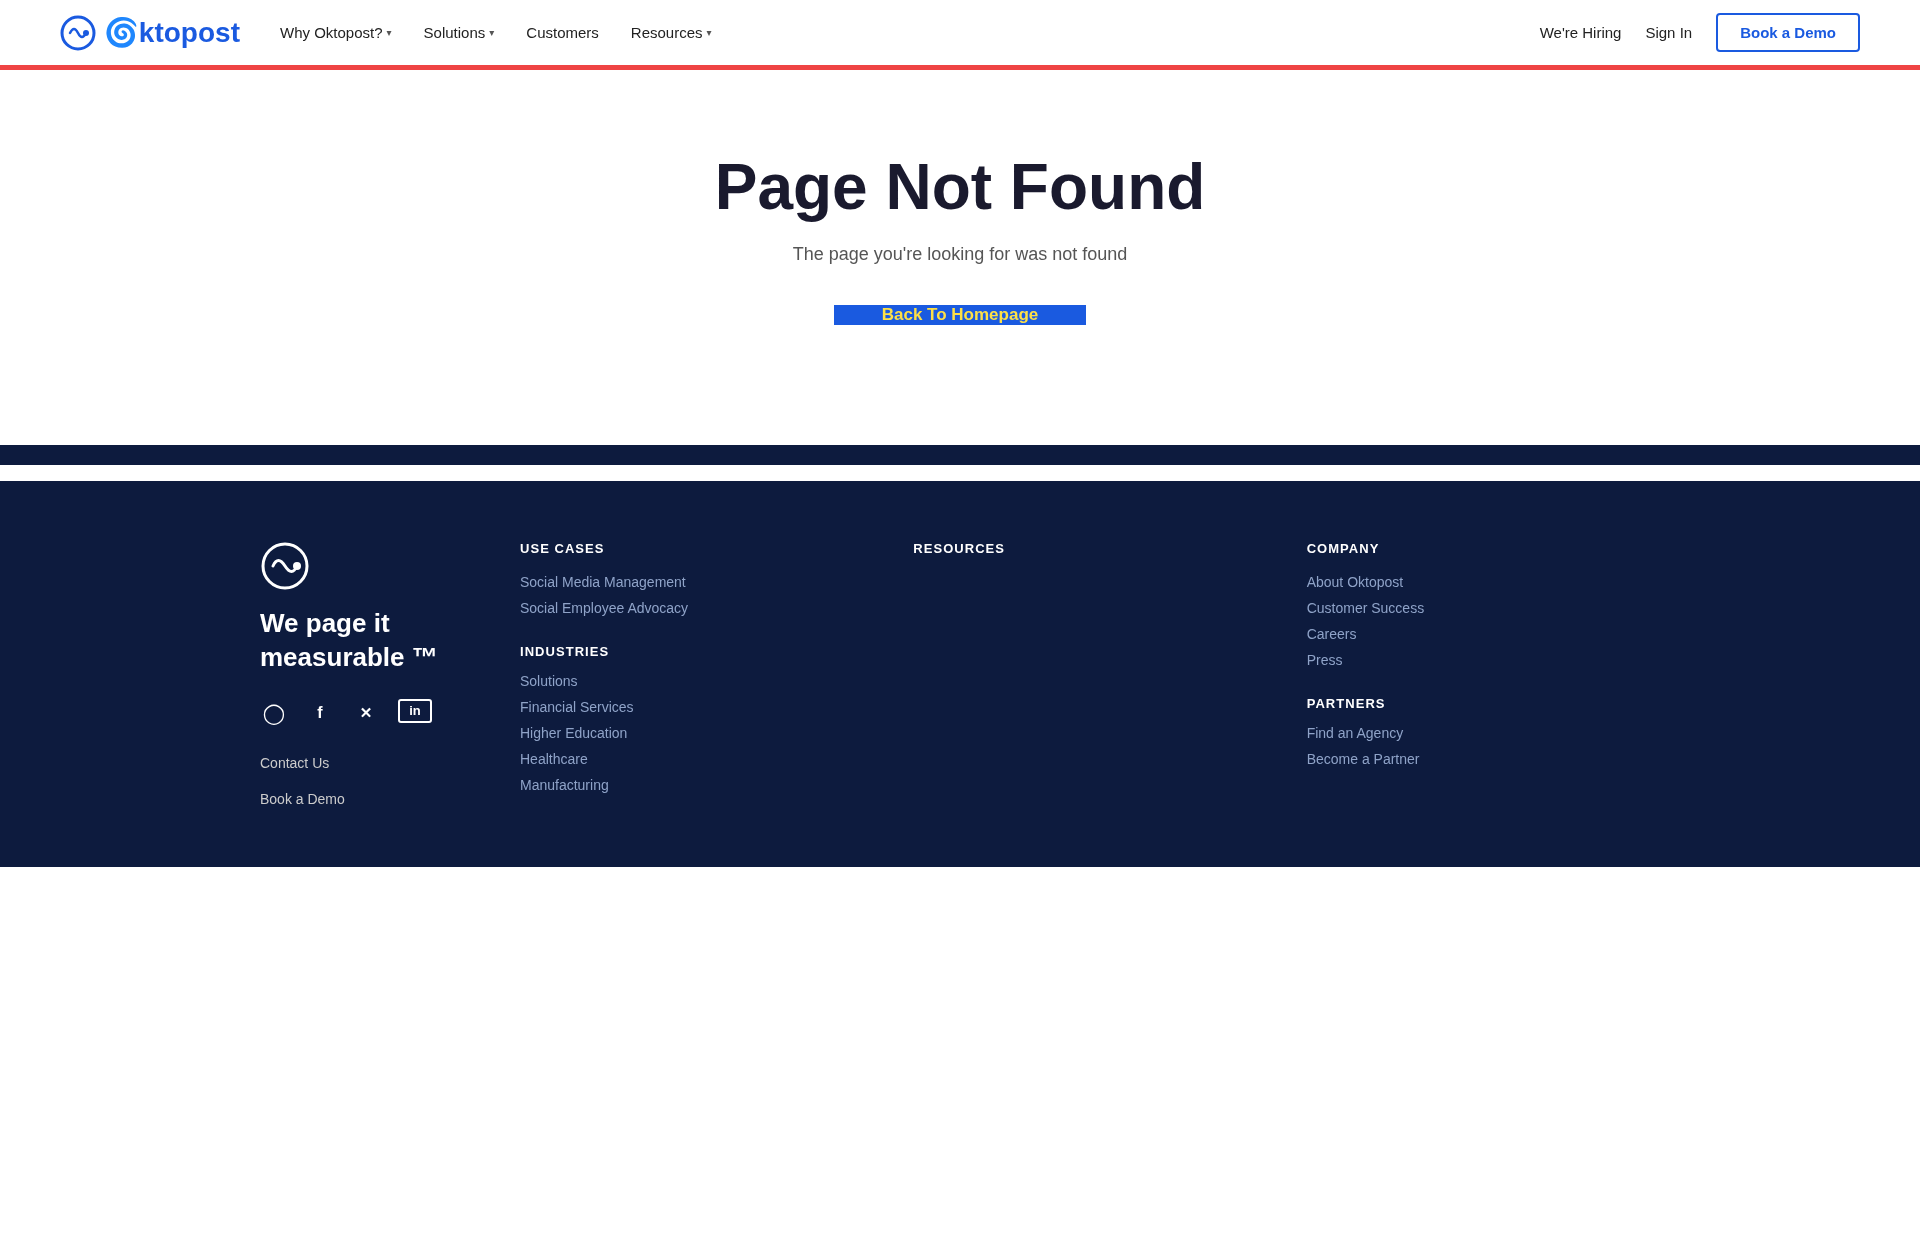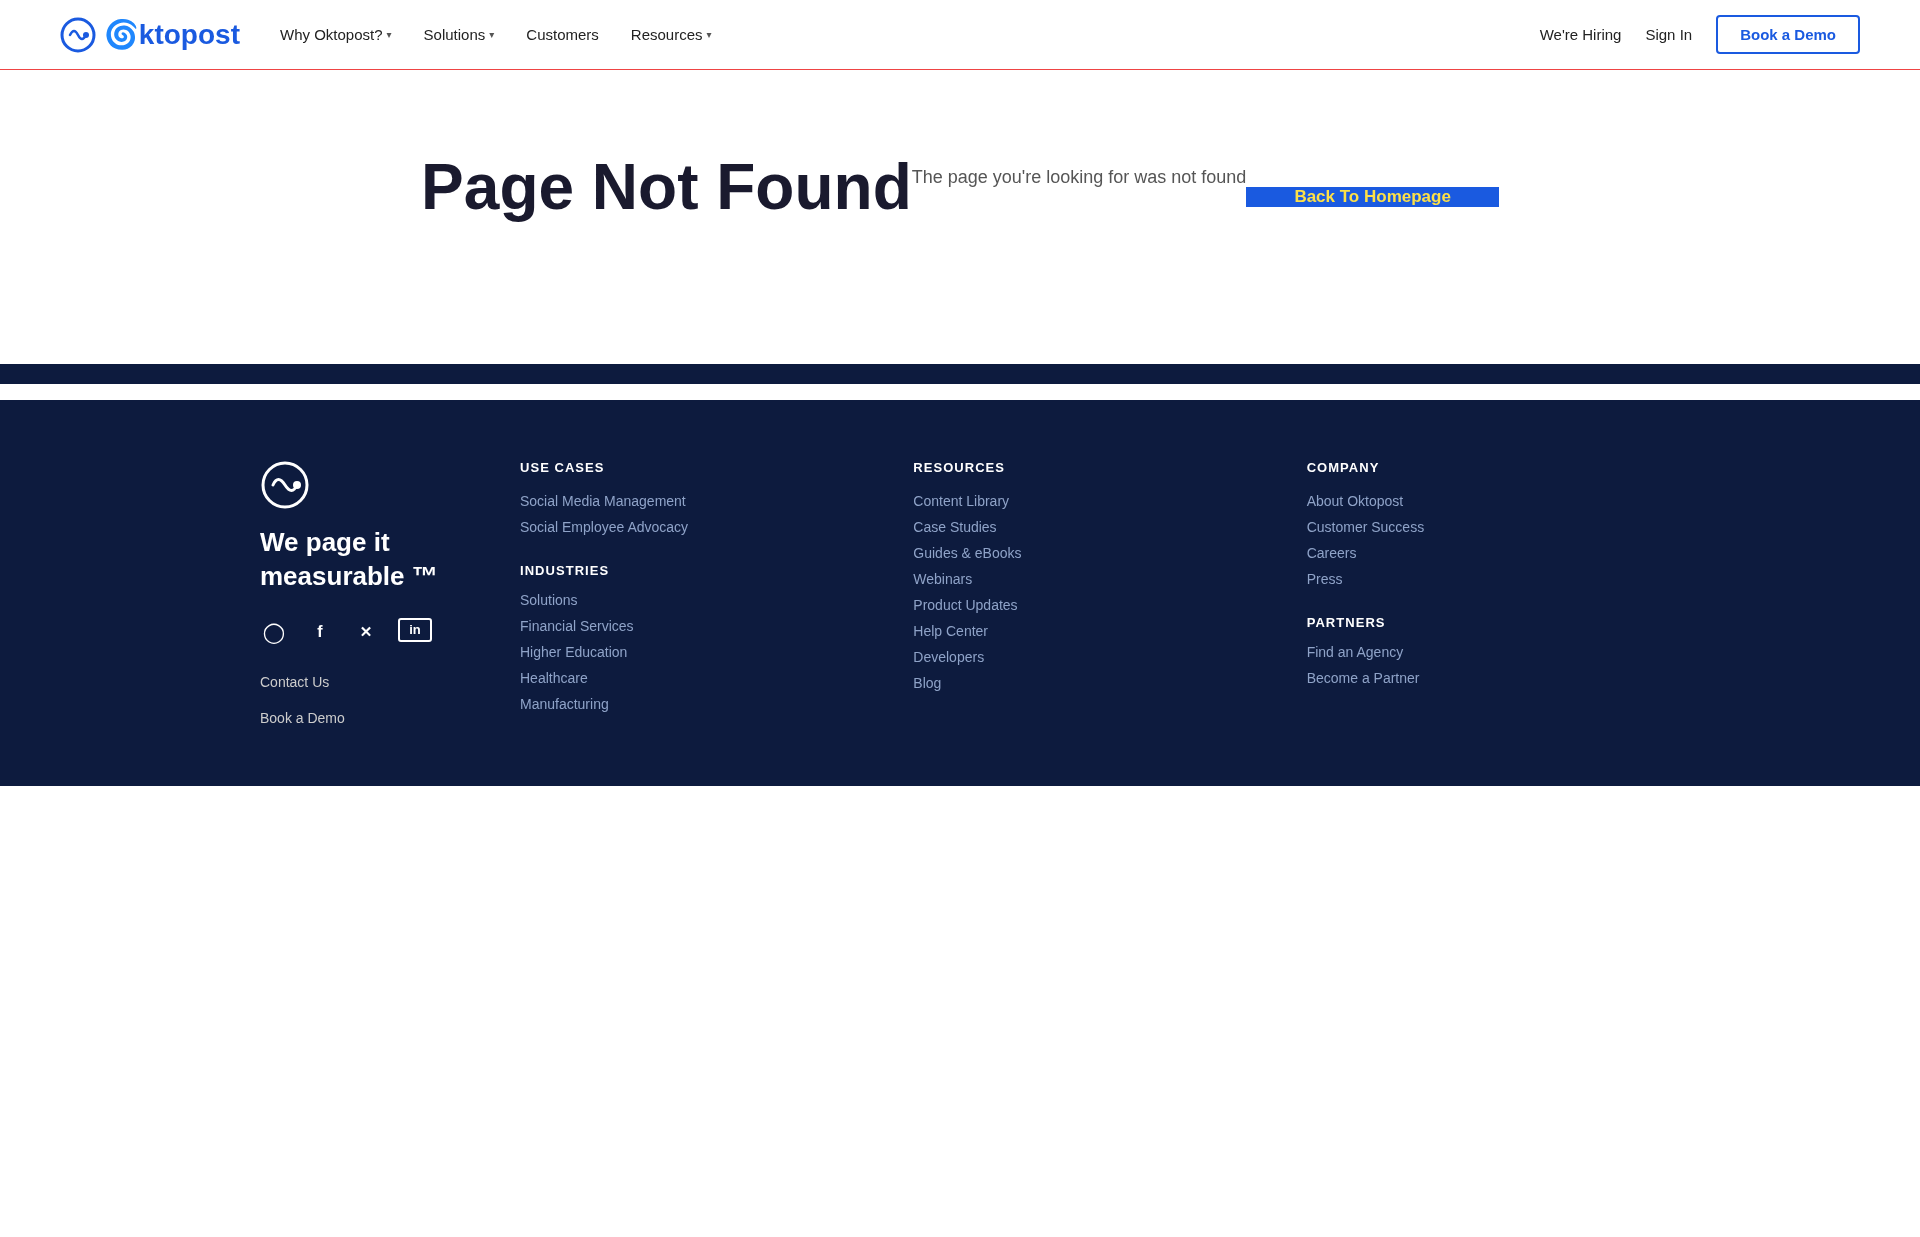--- a/index.html
+++ b/index.html
@@ -6,21 +6,21 @@
     body { font-family: -apple-system, BlinkMacSystemFont, 'Segoe UI', Arial, sans-serif; background: #fff; }
 
     
     .header {
       display: flex;
       align-items: center;
       justify-content: space-between;
       padding: 0 60px;
       height: 70px;
       background: #fff;
-      border-bottom: 1px solid #ef4444;
+      border-bottom: 5px solid #ef4444;
     }
     .header-left { display: flex; align-items: center; gap: 40px; }
     .logo { display: flex; align-items: center; gap: 8px; text-decoration: none; }
     .logo-icon { width: 36px; height: 36px; }
     .logo-text { font-size: 28px; font-weight: 700; color: #1a5ae0; }
     .nav { display: flex; align-items: center; gap: 32px; }
     .nav-item {
       display: flex; align-items: center; gap: 4px;
       font-size: 15px; color: #222; cursor: pointer; text-decoration: none;
     }
@@ -34,21 +34,21 @@
       background: transparent;
       color: #1a5ae0;
       font-size: 15px;
       font-weight: 600;
       cursor: pointer;
     }
 
     
     .main-content {
       display: flex;
-      flex-direction: row;
+      flex-direction: column;
       align-items: center;
       justify-content: center;
       padding: 80px 20px 120px;
       background: #fff;
     }
     .page-not-found-title {
       font-size: 64px;
       font-weight: 800;
       color: #1a1a2e;
       margin-bottom: 20px;
@@ -224,30 +224,20 @@
         <a href="#">Solutions</a>
         <a href="#">Financial Services</a>
         <a href="#">Higher Education</a>
         <a href="#">Healthcare</a>
         <a href="#">Manufacturing</a>
       </div>
     </div>
 
     <div class="footer-col">
       <div class="footer-col-title">RESOURCES</div>
-      <div class="footer-col-links">
-        <a href="#">Content Library</a>
-        <a href="#">Case Studies</a>
-        <a href="#">Guides &amp; eBooks</a>
-        <a href="#">Webinars</a>
-        <a href="#">Product Updates</a>
-        <a href="#">Help Center</a>
-        <a href="#">Developers</a>
-        <a href="#">Blog</a>
-      </div>
     </div>
 
     <div class="footer-col">
       <div class="footer-col-title">COMPANY</div>
       <div class="footer-col-links">
         <a href="#">About Oktopost</a>
         <a href="#">Customer Success</a>
         <a href="#">Careers</a>
         <a href="#">Press</a>
       </div>

